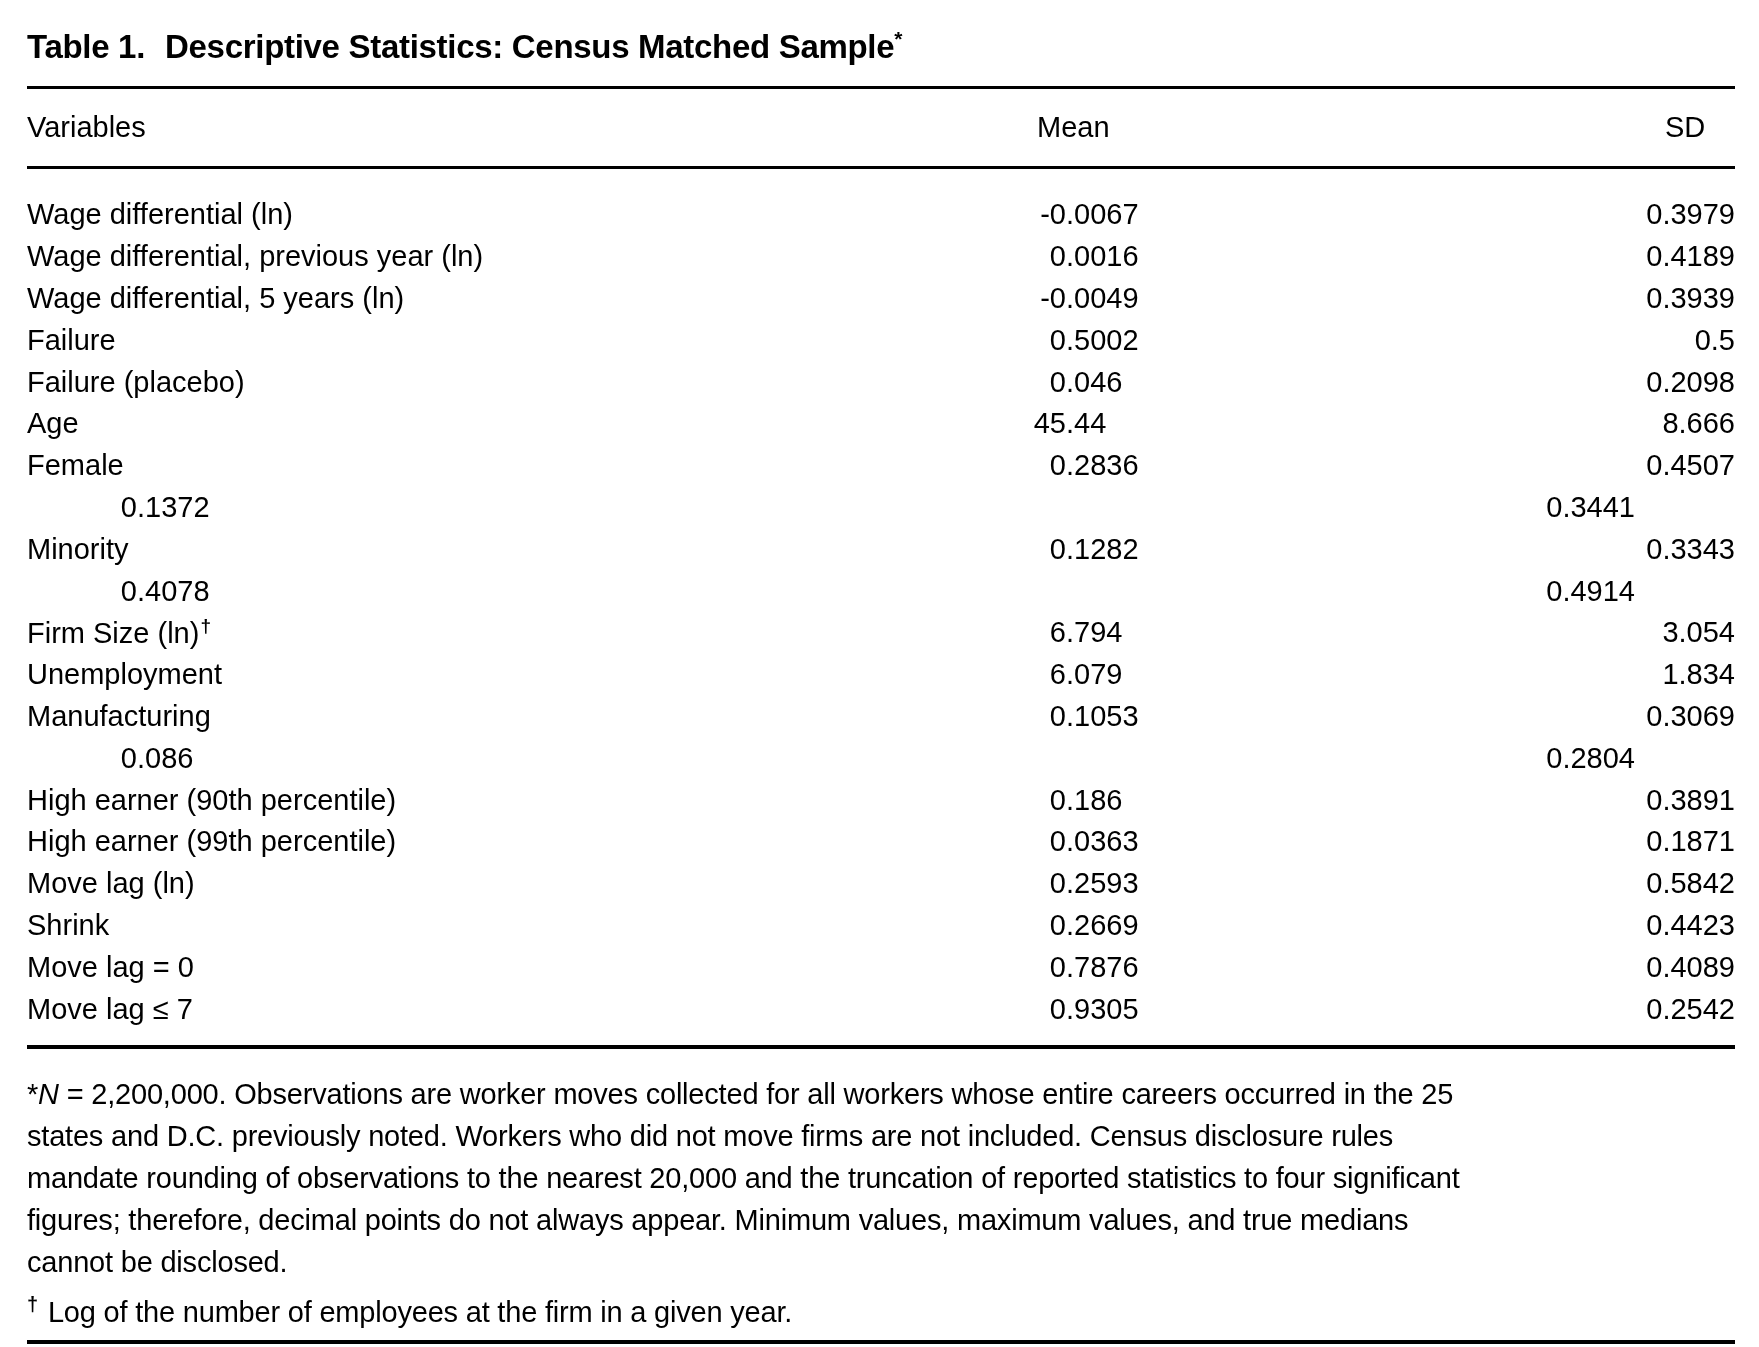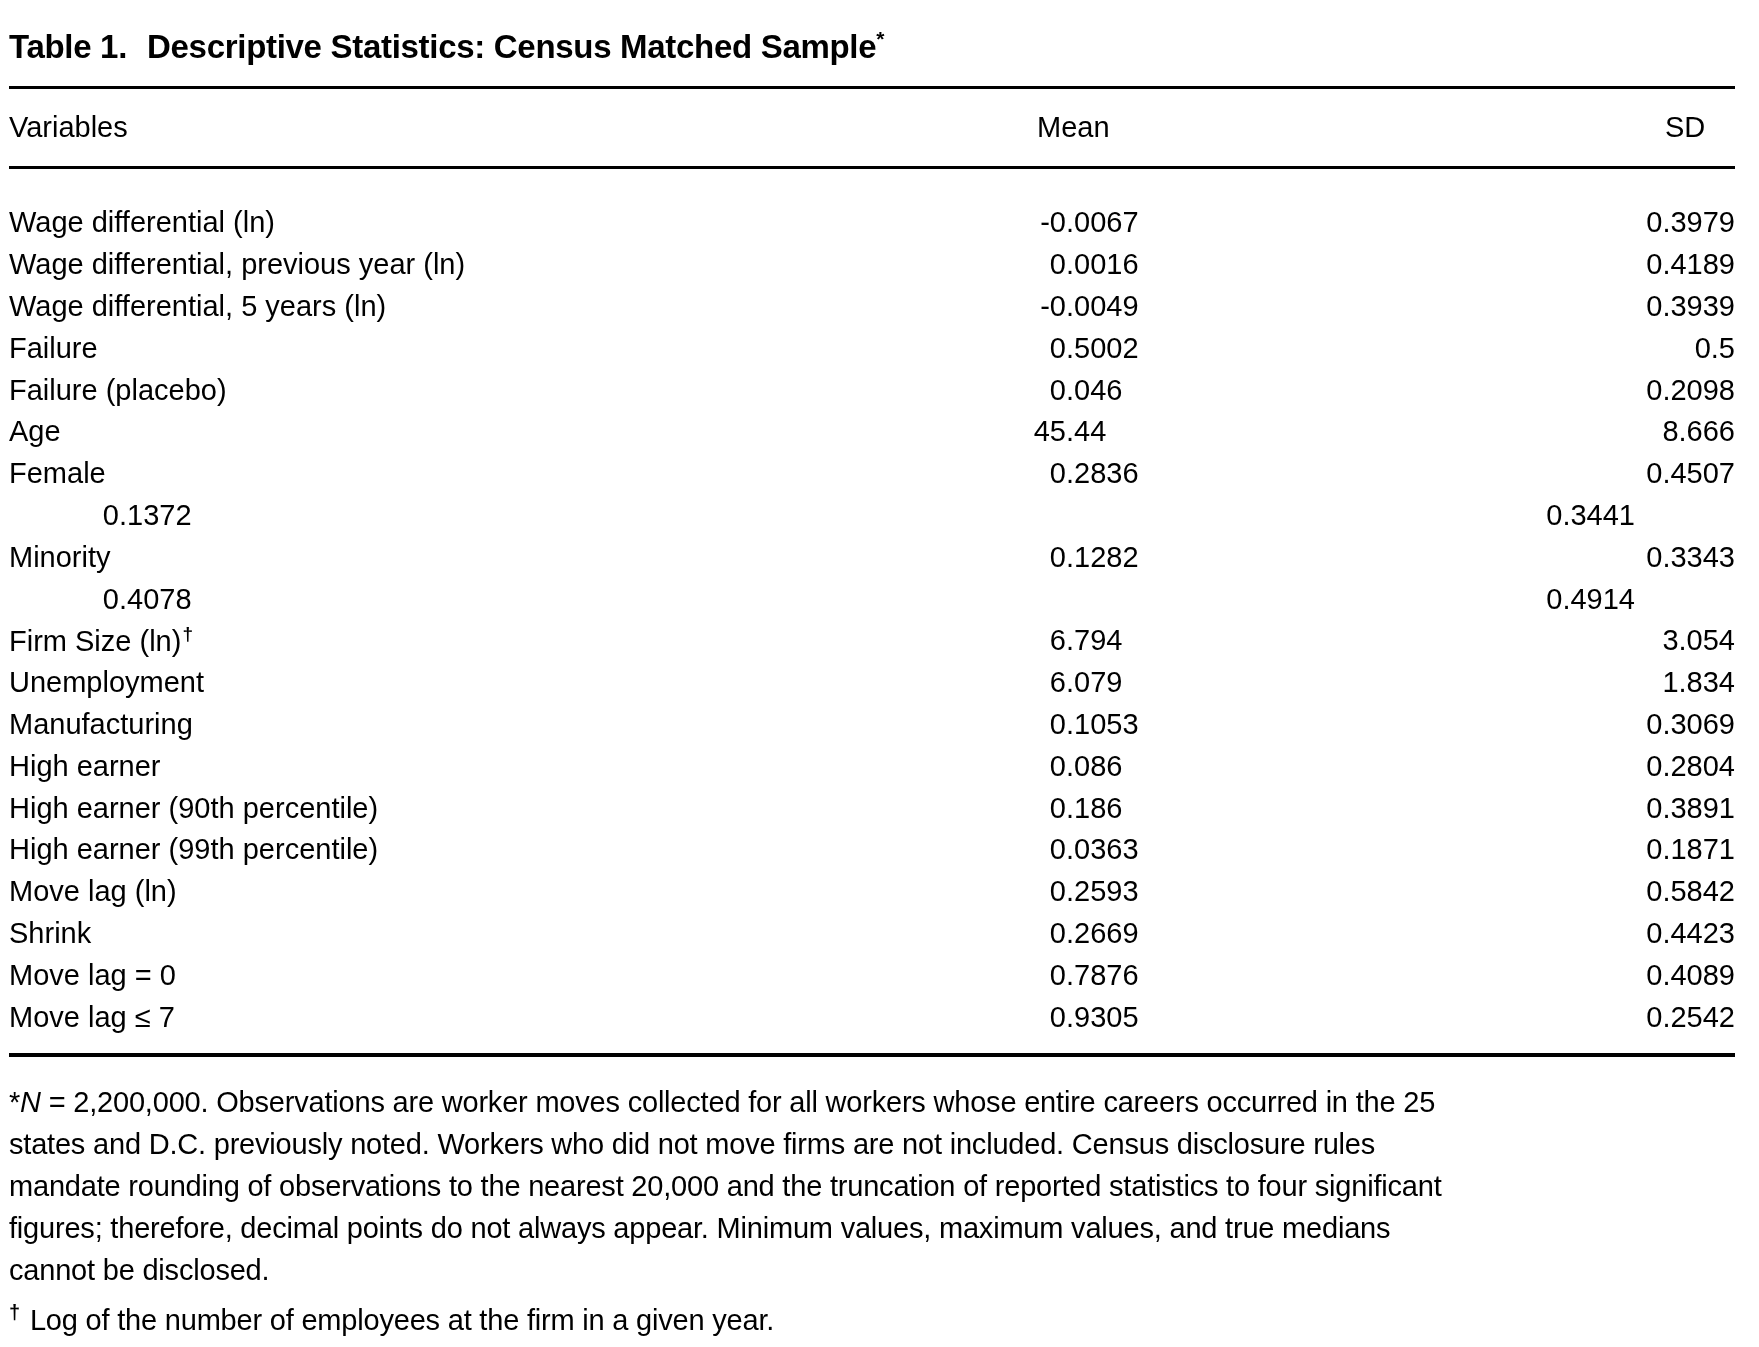--- a/index.html
+++ b/index.html
@@ -6,21 +6,21 @@
   body {
     font-family: "Liberation Sans", sans-serif;
     color:#000;
     -webkit-font-smoothing: antialiased;
   }
   .page {
     position: relative;
     width: 1759px;
     height: 1347px;
     box-sizing: border-box;
-    padding: 0 24px 0 9px;
+    padding: 0 24px 0 27px;
     background:#fff;
     overflow: hidden;
   }
   .title {
     padding-top: 15px;
     font-size: 33px;
     font-weight: bold;
     line-height: 48px;
     letter-spacing: -0.3px;
     white-space: nowrap;
@@ -35,21 +35,21 @@
   .rule.r1 { margin-top: 15px; }
   .grid3 {
     display: grid;
     grid-template-columns: 1fr 679px 100px;
     align-items: center;
     font-size: 29px;
   }
   .header-row { height: 77px; }
   .h-mean { padding-left: 81px; }
   .h-sd   { padding-left: 30px; }
-  .rows { margin-top: 33px; }
+  .rows { margin-top: 25px; }
   .row { height: 41.8px; }
   .var-cell { white-space: nowrap; }
   .var-cell sup.dg {
     font-weight: bold;
     font-size: 19px;
     vertical-align: 11px;
     margin-left: 1px;
   }
   .mean-cell { display:flex; }
   .mean-int { width:110px; text-align:right; white-space:pre; }
@@ -188,21 +188,20 @@
       </div>
       <div class="grid3 row">
         <span class="var-cell">Manufacturing</span>
         <span class="mean-cell">
           <span class="mean-int">0</span>
           <span class="mean-frac">.1053</span>
         </span>
         <span class="sd-cell">0.3069</span>
       </div>
       <div class="grid3 row">
-        <span class="var-cell">High earner</span>
         <span class="mean-cell">
           <span class="mean-int">0</span>
           <span class="mean-frac">.086</span>
         </span>
         <span class="sd-cell">0.2804</span>
       </div>
       <div class="grid3 row">
         <span class="var-cell">High earner (90th percentile)</span>
         <span class="mean-cell">
           <span class="mean-int">0</span>

